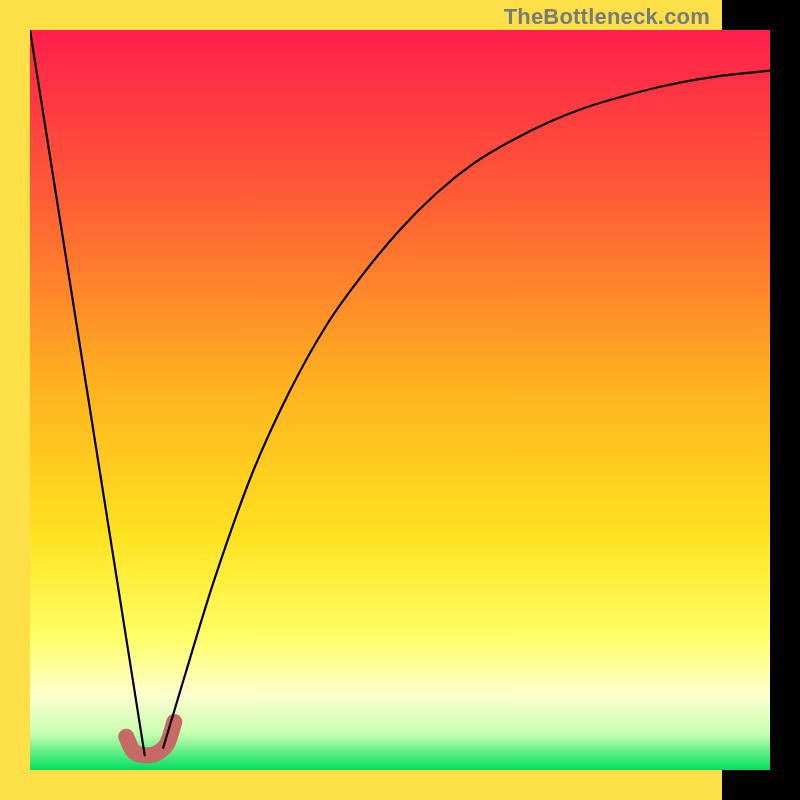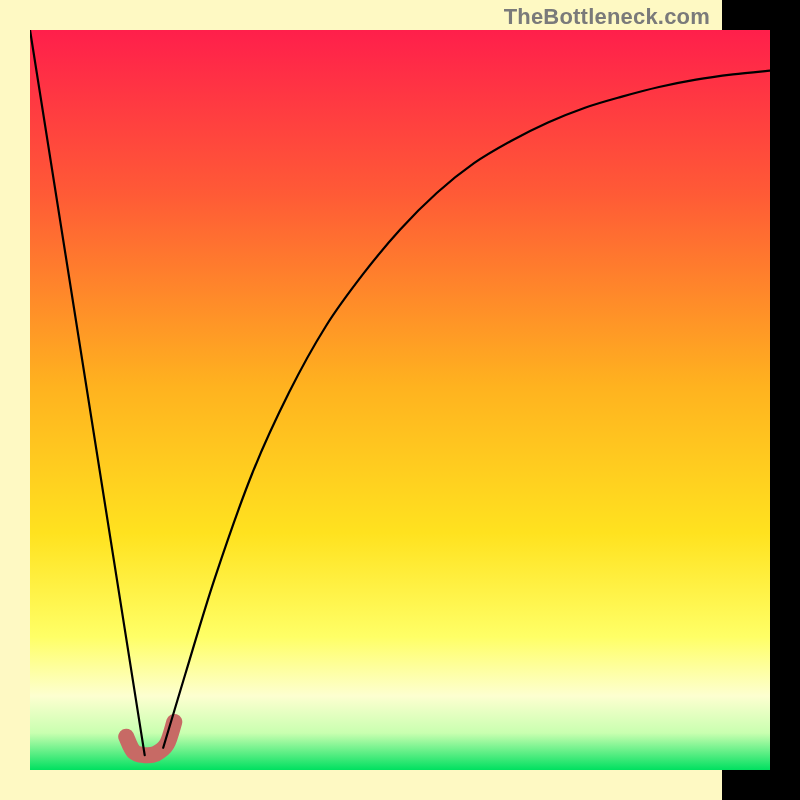--- a/index.html
+++ b/index.html
@@ -9,21 +9,21 @@
     height: 800px;
     background: #000;
     overflow: hidden;
   }
   .frame {
     position: absolute;
     left: 0;
     top: 0;
     width: 722px;
     height: 800px;
-    background: #fef9c3;
+    background: #fde047;
   }
   .watermark {
     position: absolute;
     top: 4px;
     right: 12px;
     font-family: Arial, Helvetica, sans-serif;
     font-size: 22px;
     font-weight: 600;
     color: #7a7a7a;
     letter-spacing: 0.2px;

